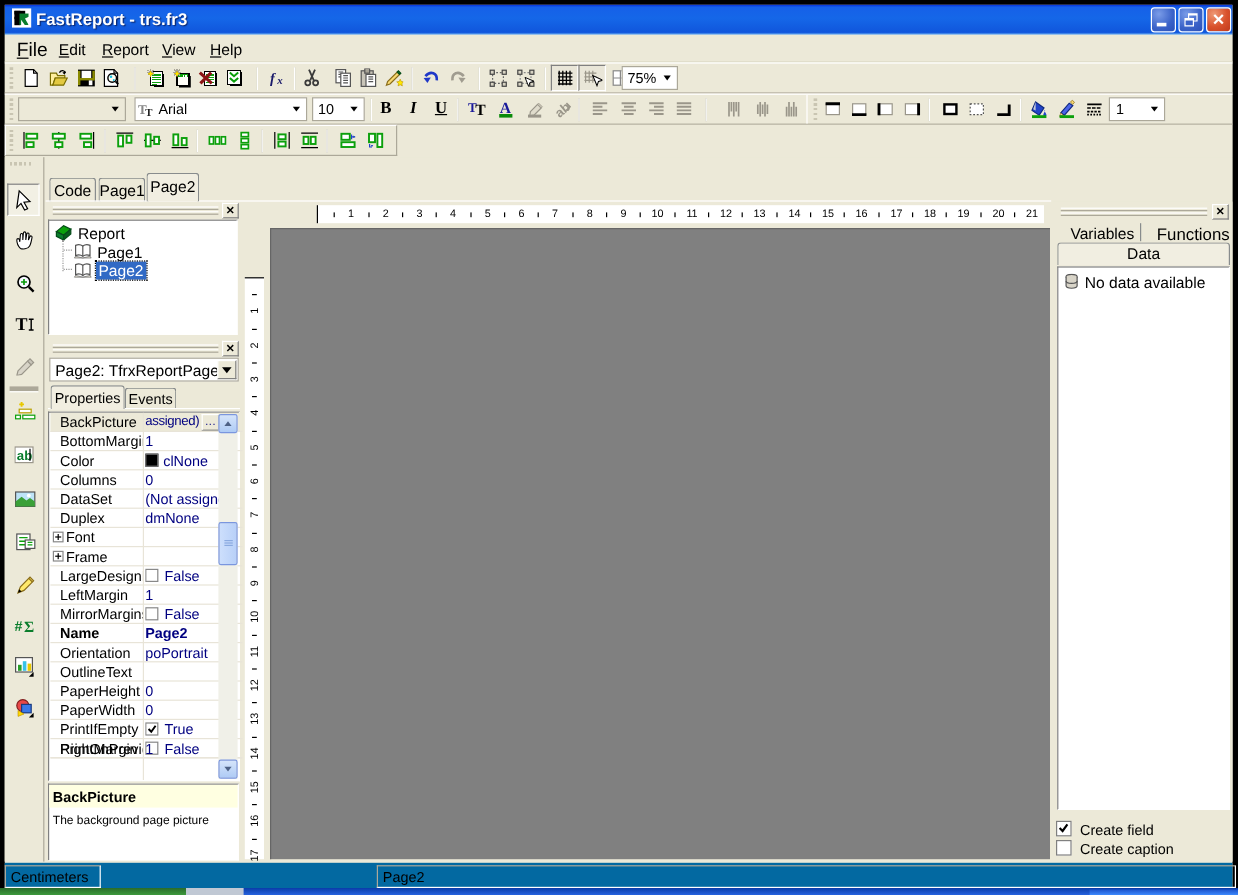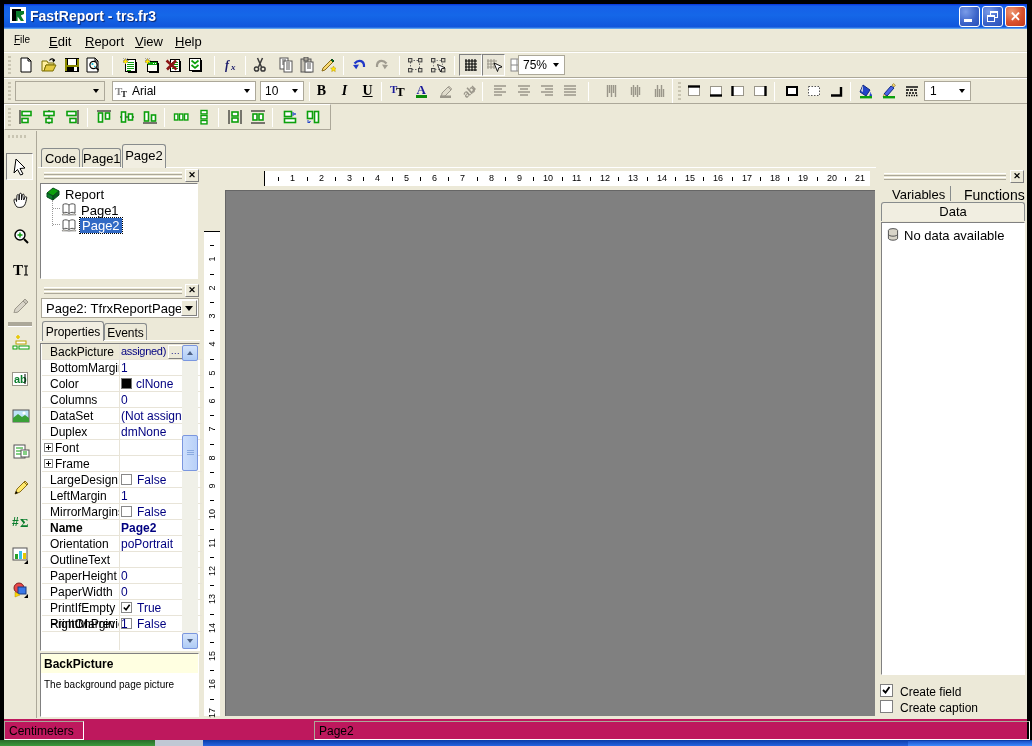--- a/index.html
+++ b/index.html
@@ -42,21 +42,21 @@
 <div class="abs" style="left:959px;top:6px;width:21px;height:21px;border-radius:3px;border:1px solid #fff;background:radial-gradient(circle at 30% 25%,#7a9ce8,#3a62c8 60%,#2a50b8);">
     <div class="abs" style="left:4px;bottom:4px;width:8px;height:3px;background:#fff;"></div>
   </div>
 <div class="abs" style="left:982px;top:6px;width:21px;height:21px;border-radius:3px;border:1px solid #fff;background:radial-gradient(circle at 30% 25%,#7a9ce8,#3a62c8 60%,#2a50b8);">
   <div class="abs" style="left:7px;top:4px;width:8px;height:7px;border:1px solid #fff;border-top-width:2px;"></div>
   <div class="abs" style="left:4px;top:8px;width:8px;height:7px;border:1px solid #fff;border-top-width:2px;background:#3a62c8;"></div>
 </div>
 <div class="abs" style="left:1005px;top:6px;width:21px;height:21px;border-radius:3px;border:1px solid #fff;background:radial-gradient(circle at 30% 25%,#ee9975,#d9512c 55%,#c03a1d);display:flex;align-items:center;justify-content:center;color:#fff;font-weight:bold;font-size:13px;">✕</div>
 
 <div class="abs" style="left:4px;top:29px;width:1023px;height:23px;background:#ece9d8;border-bottom:1px solid #dedbc8;">
-  <span class="abs" style="left:10px;top:5px;font-size:10px;"><u>F</u>ile</span>
+  <span class="abs" style="left:10px;top:5px;font-size:16px;"><u>F</u>ile</span>
   <span class="abs" style="left:45px;top:5px;font-size:13px;"><u>E</u>dit</span>
   <span class="abs" style="left:81px;top:5px;font-size:13px;"><u>R</u>eport</span>
   <span class="abs" style="left:131px;top:5px;font-size:13px;"><u>V</u>iew</span>
   <span class="abs" style="left:171px;top:5px;font-size:13px;"><u>H</u>elp</span>
 </div>
 
 <div class="abs" style="left:4px;top:52px;width:1023px;height:26px;background:#ece9d8;border-top:1px solid #fff;border-bottom:1px solid #aca899;" id="row1">
   <div class="abs grip" style="left:4px;top:3px;height:18px;"></div>
   <div class="tbtn" style="left:10px;top:1px;">
       <svg width="16" height="16" viewBox="0 0 16 16">
@@ -897,21 +897,21 @@
 </div>
 <div class="cb" style="left:880px;top:684px;width:13px;height:13px;">
     <svg width="10" height="10" viewBox="0 0 10 10">
       <path d="M2 5l2.5 2.5L8.5 2" fill="none" stroke="#000" stroke-width="1.8"></path>
     </svg>
   </div>
 <span class="abs" style="left:900px;top:685px;">Create field</span>
 <div class="cb" style="left:880px;top:700px;width:13px;height:13px;"></div>
 <span class="abs" style="left:900px;top:701px;">Create caption</span>
 
-<div class="abs" style="left:4px;top:719px;width:1023px;height:21px;background:#be185d;" id="statusbar">
+<div class="abs" style="left:4px;top:719px;width:1023px;height:21px;background:#0369a1;" id="statusbar">
   <div class="abs" style="left:0;top:2px;width:80px;height:19px;border:1px solid;border-color:#aca899 #fff #fff #aca899;">
       <span class="abs" style="left:4px;top:2px;">Centimeters</span>
     </div>
   <div class="abs" style="left:310px;top:2px;width:716px;height:19px;border:1px solid;border-color:#aca899 #fff #fff #aca899;">
       <span class="abs" style="left:4px;top:2px;">Page2</span>
     </div>
 </div>
 
 <div class="abs" style="left:0;top:740px;width:1032px;height:6px;background:linear-gradient(180deg,#0a3ca8,#2663e0);">
   <div class="abs" style="left:0;top:0;width:155px;height:6px;background:linear-gradient(180deg,#2a6b2a,#3d9a3d);"></div>

